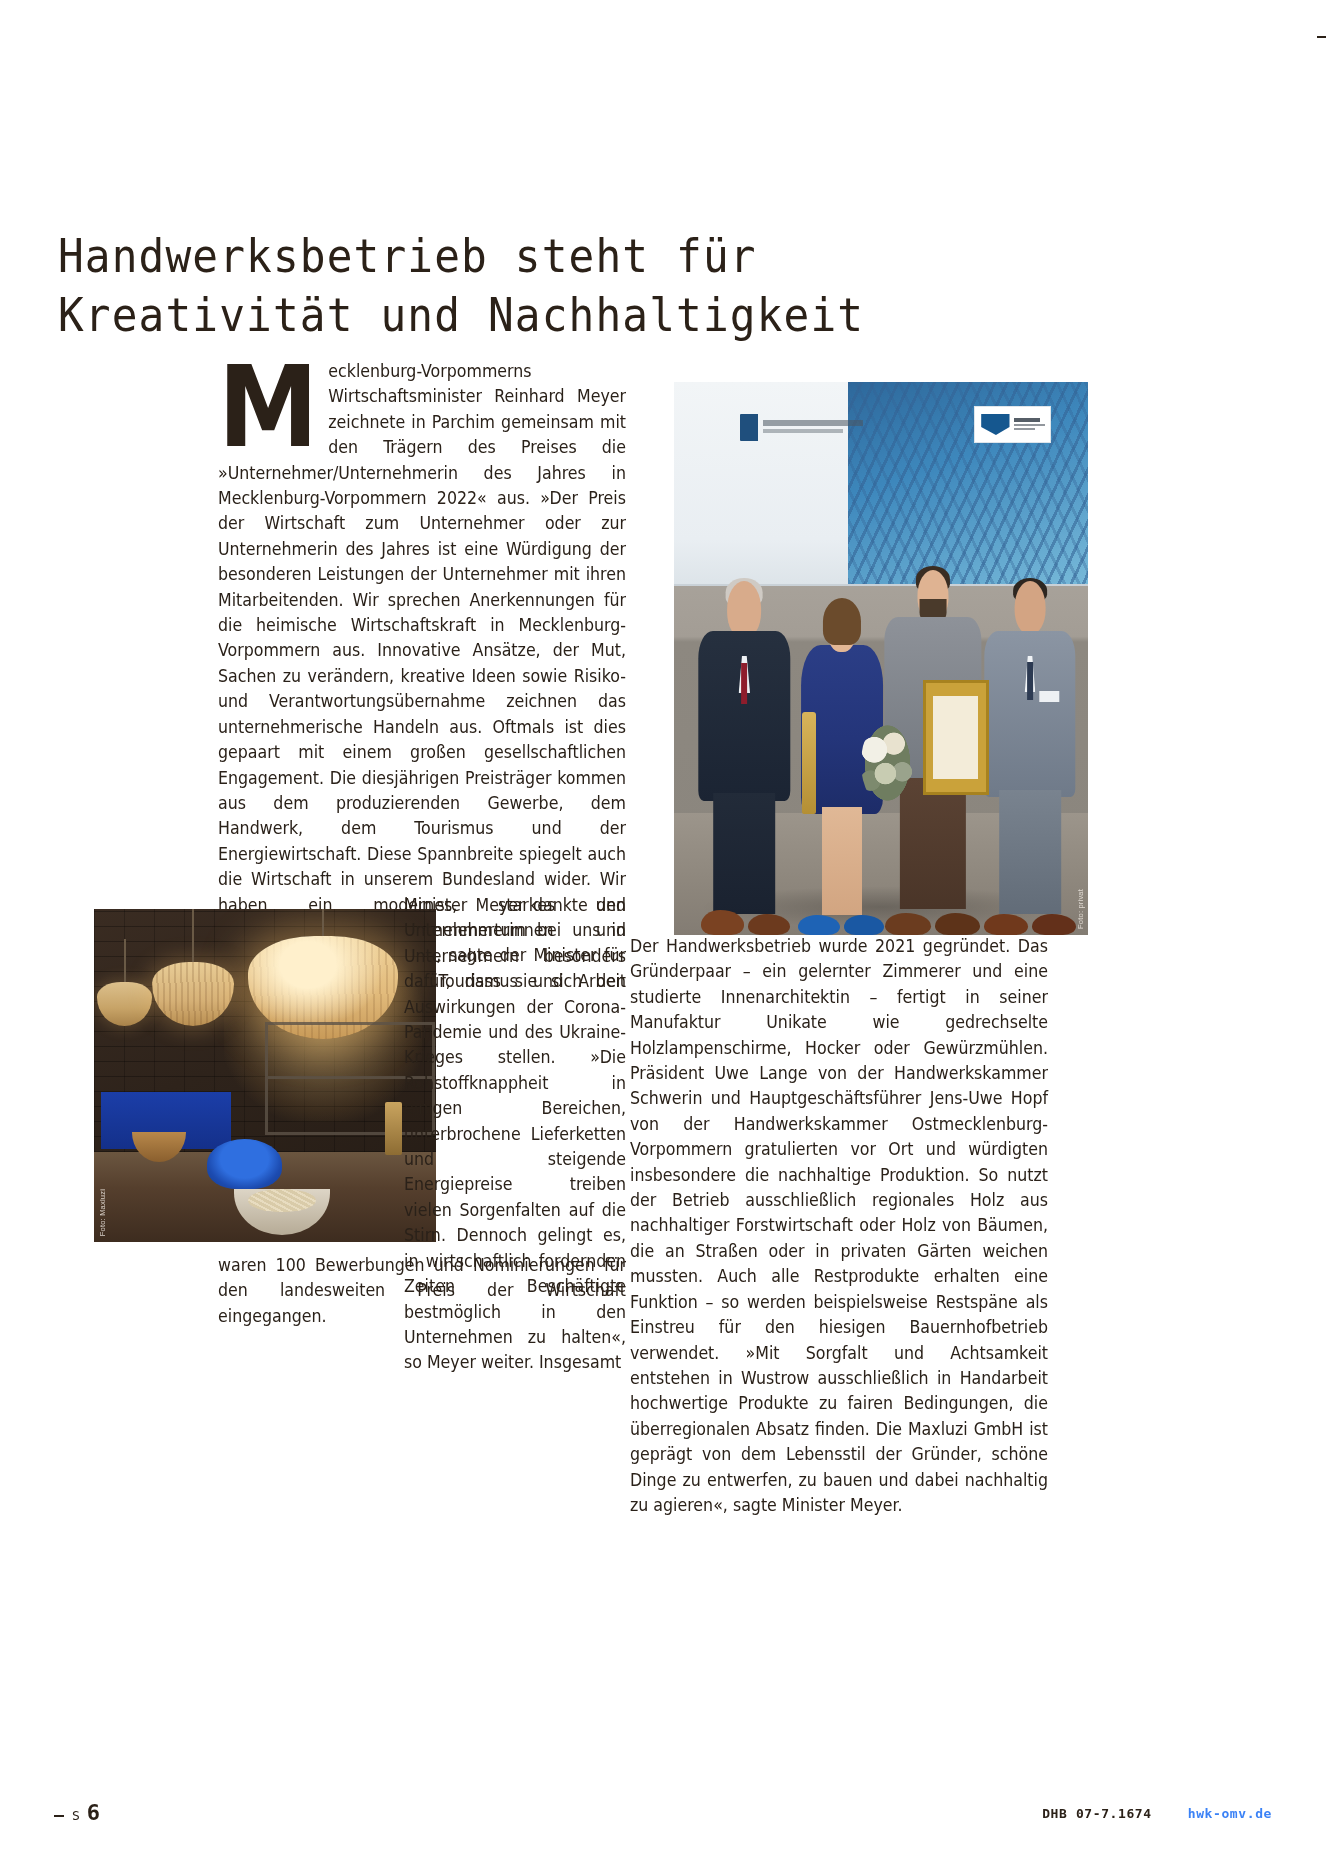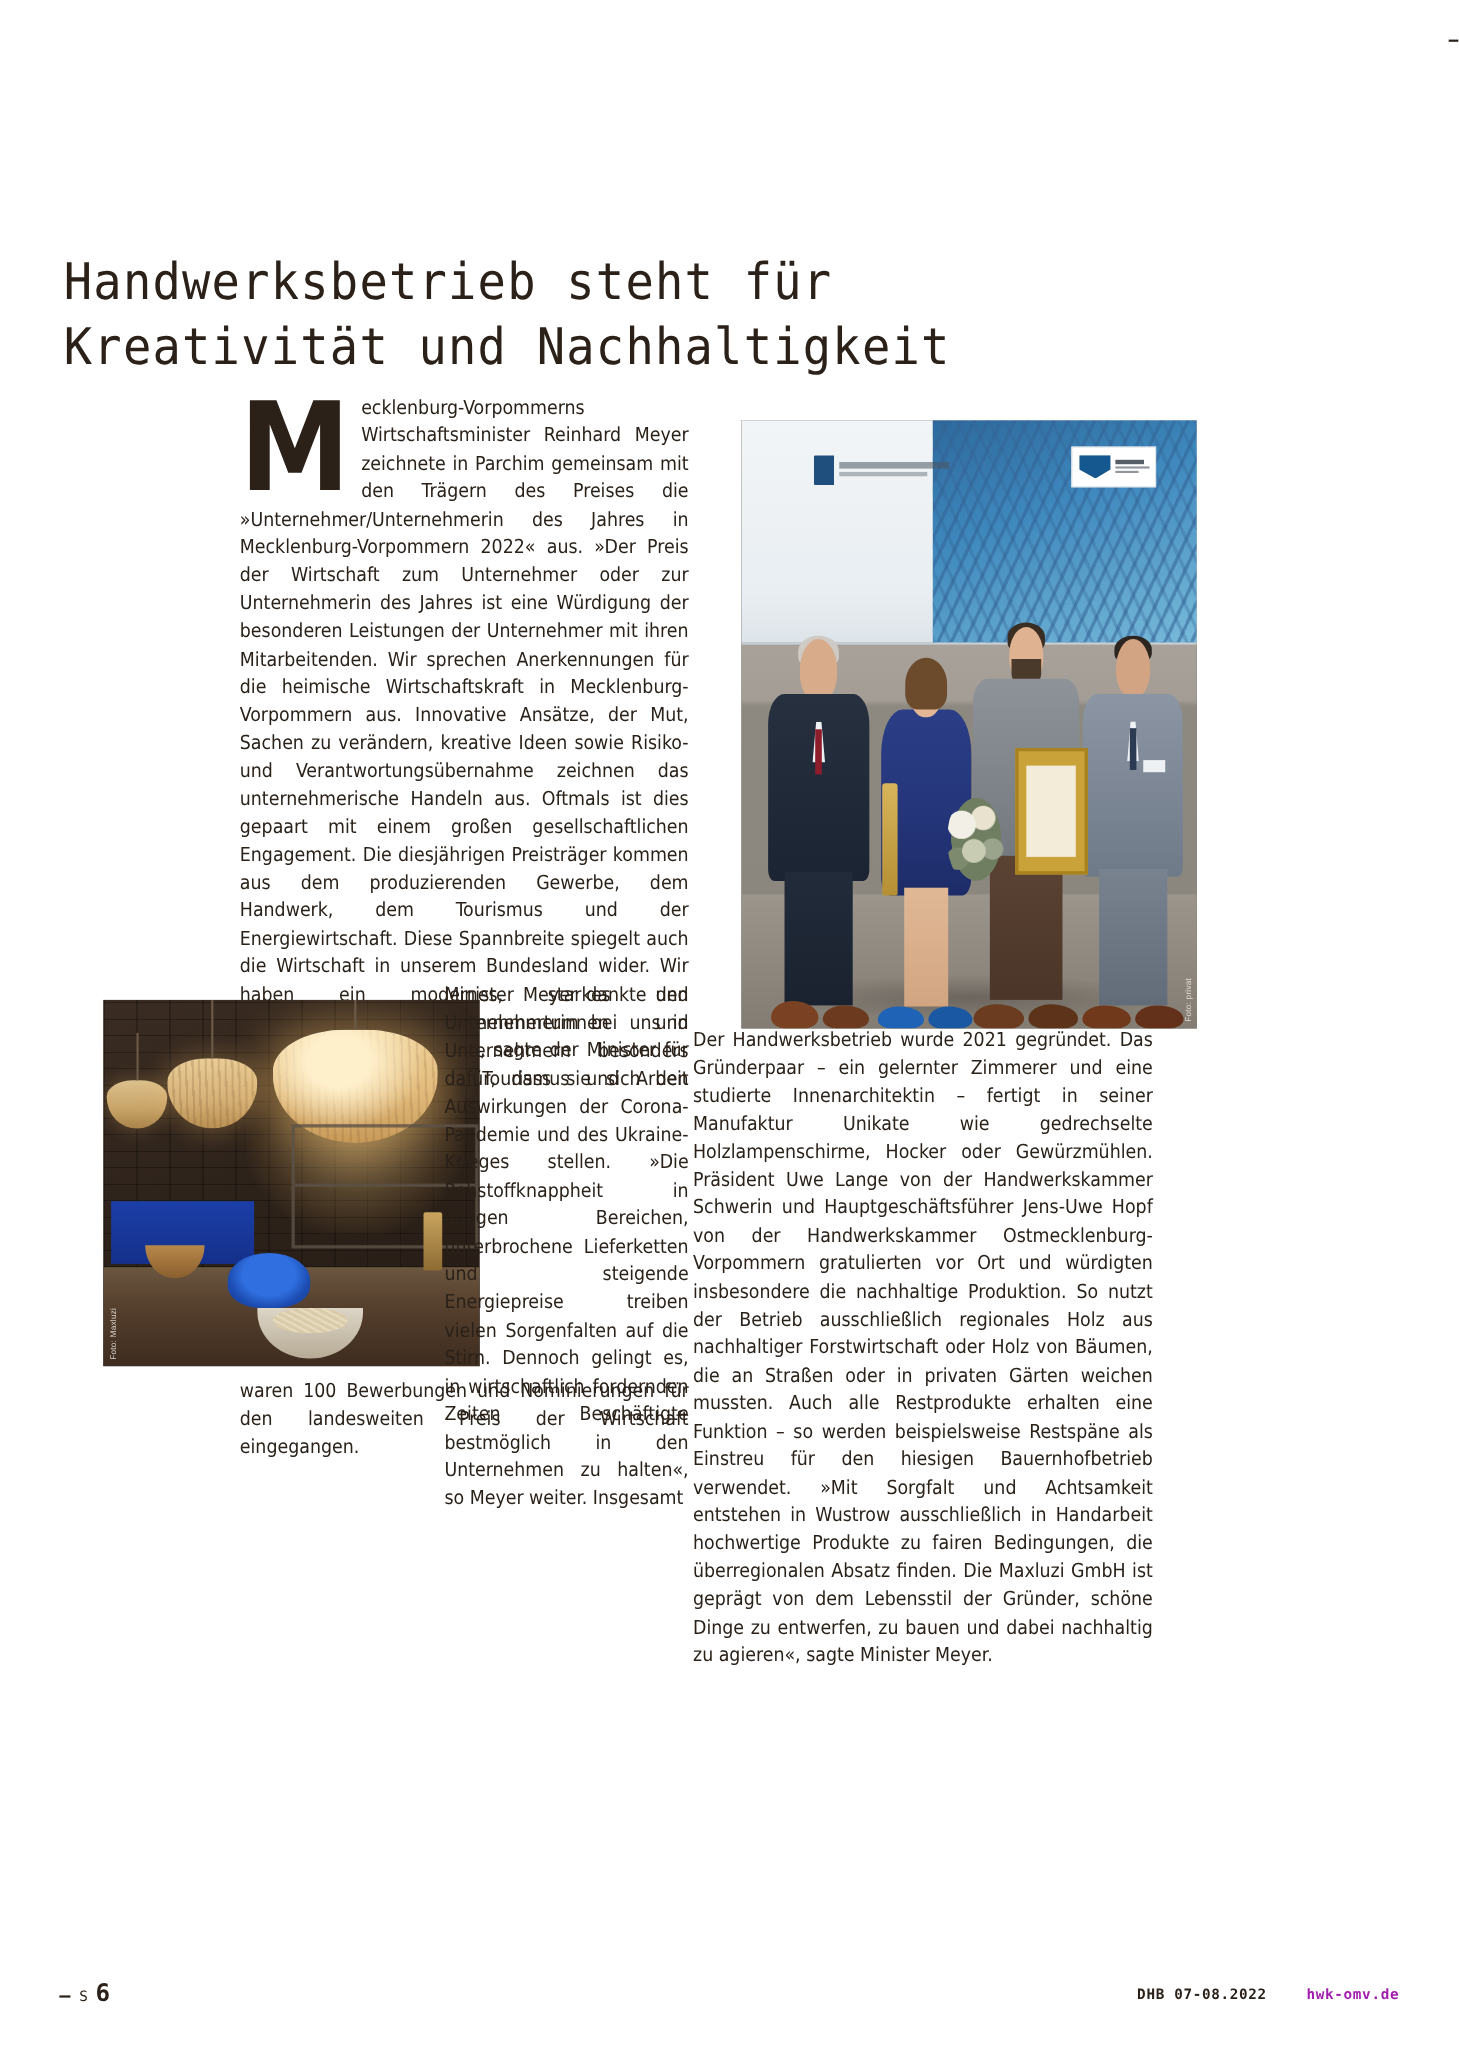--- a/index.html
+++ b/index.html
@@ -103,21 +103,21 @@
   .footer-left .pg{font-size:22px;font-weight:700;margin-left:6px;letter-spacing:0px;}
 
   .footer-right{
     position:absolute;right:54px;top:1806px;
     font-family:"DejaVu Sans Mono","Liberation Mono",monospace;
     font-size:13px;font-weight:700;letter-spacing:0.6px;
     color:#2b2118;
     white-space:nowrap;
   }
   .footer-right .gap{display:inline-block;width:36px;}
-  .footer-right .site{color:#a21caf;font-weight:700;}
+  .footer-right .site{color:#3b82f6;font-weight:700;}
 
   
 
   
   #photo-award .bg-wall{
     position:absolute;inset:0;
     background:
       linear-gradient(#b9b4ac 0%, #a39d95 46%, #8d8880 47%, #8a857d 100%);
   }
   #photo-award .banner{
@@ -440,16 +440,16 @@
 
   <div class="col" id="col-right">
     <p>Der Handwerksbetrieb wurde 2021 gegründet. Das Gründerpaar – ein gelernter Zimmerer und eine studierte Innenarchitektin – fertigt in seiner Manufaktur Unikate wie gedrechselte Holzlampenschirme, Hocker oder Gewürzmühlen. Präsident Uwe Lange von der Handwerkskammer Schwerin und Hauptgeschäftsführer Jens-Uwe Hopf von der Handwerkskammer Ostmecklenburg-Vorpommern gratulierten vor Ort und würdigten insbesondere die nachhaltige Produktion. So nutzt der Betrieb ausschließlich regionales Holz aus nachhaltiger Forstwirtschaft oder Holz von Bäumen, die an Straßen oder in privaten Gärten weichen mussten. Auch alle Restprodukte erhalten eine Funktion – so werden beispielsweise Restspäne als Einstreu für den hiesigen Bauernhofbetrieb verwendet. »Mit Sorgfalt und Achtsamkeit entstehen in Wustrow ausschließlich in Handarbeit hochwertige Produkte zu fairen Bedingungen, die überregionalen Absatz finden. Die Maxluzi GmbH ist geprägt von dem Lebensstil der Gründer, schöne Dinge zu entwerfen, zu bauen und dabei nachhaltig zu agieren«, sagte Minister Meyer.</p>
   </div>
 
   <div class="footer-left">
     <span class="sdash"></span><span class="s">S</span><span class="pg">6</span>
   </div>
 
   <div class="footer-right">
-    <span>DHB 07-08.2022</span><span class="gap"></span><span class="site">hwk-omv.de</span>
+    <span>DHB 07-7.1674</span><span class="gap"></span><span class="site">hwk-omv.de</span>
   </div>
 
 </div>
 
 </body></html>

